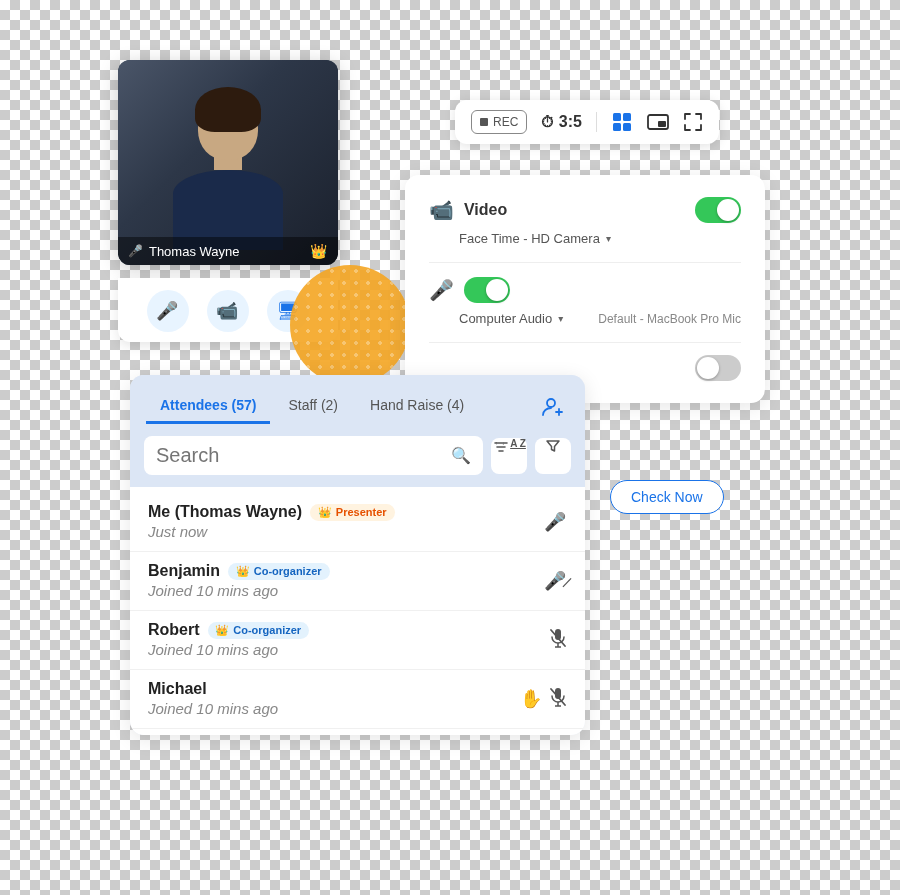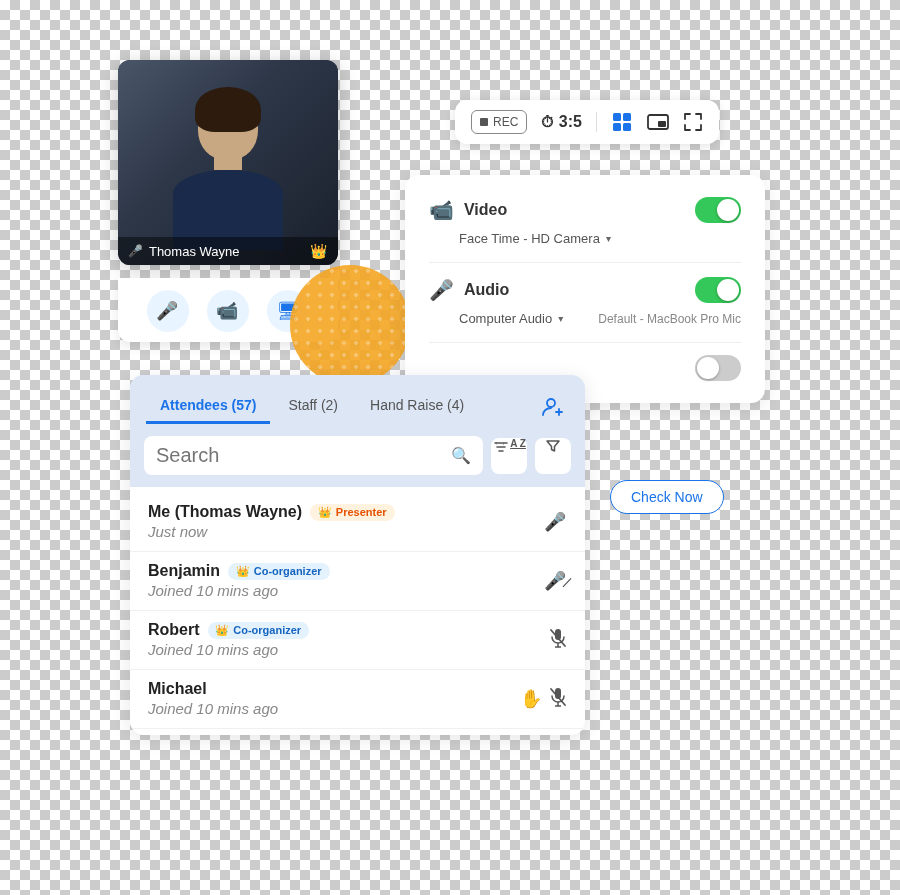--- a/index.html
+++ b/index.html
@@ -538,21 +538,20 @@
   </div>
   <div class="setting-sub">
     <span class="setting-sub-text">Face Time - HD Camera</span>
     <span class="chevron">▾</span>
   </div>
 
   <div class="setting-divider"></div>
 
   <div class="setting-row">
     <span class="setting-icon">🎤</span>
-    <span class="setting-label">Audio</span>
     <button class="toggle toggle-on"></button>
   </div>
   <div class="setting-sub">
     <span class="setting-sub-text">Computer Audio</span>
     <span class="chevron">▾</span>
     <span style="flex:1"></span>
     <span style="font-size:12px;color:#888;">Default - MacBook Pro Mic</span>
   </div>
 
   <div class="noise-row">

